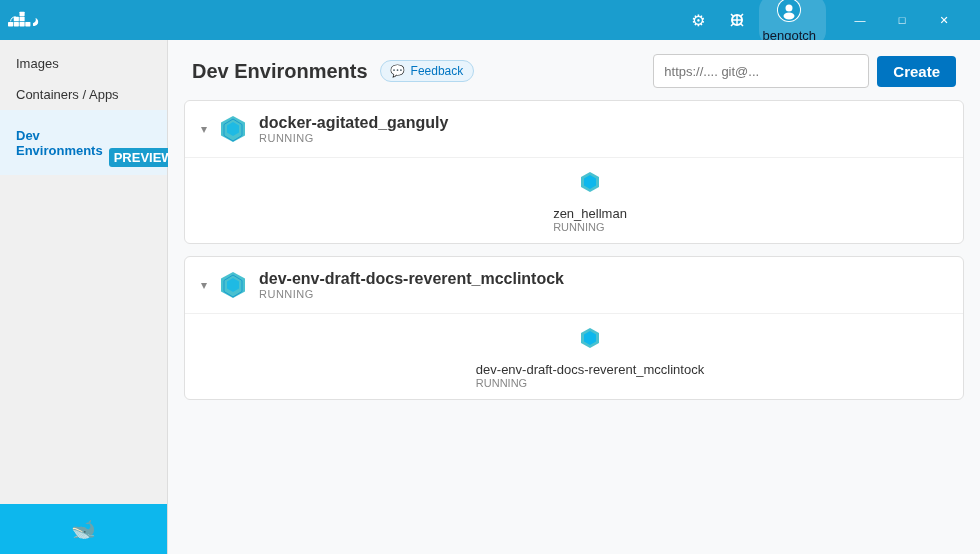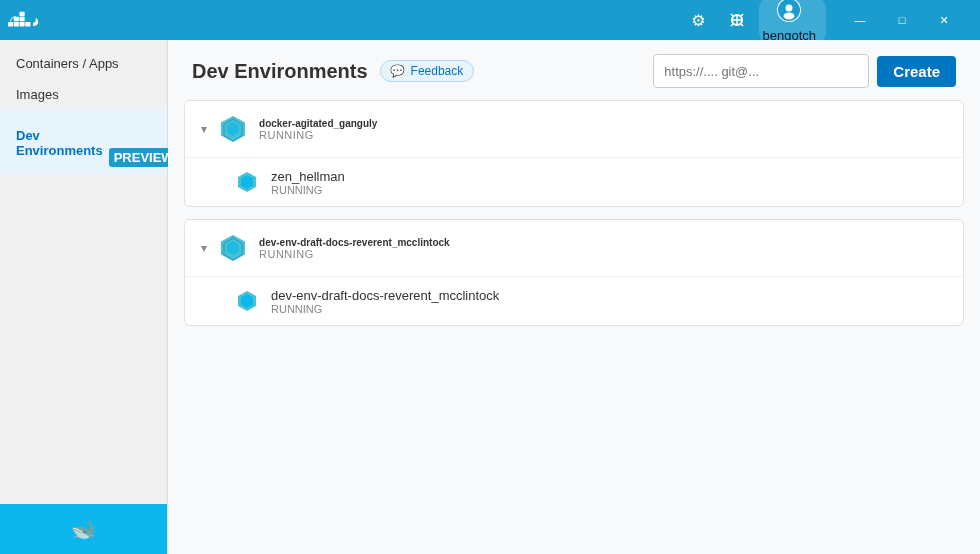--- a/index.html
+++ b/index.html
@@ -237,41 +237,41 @@
       cursor: pointer;
     }
     .env-icon {
       width: 32px;
       height: 32px;
       display: flex;
       align-items: center;
       justify-content: center;
     }
     .env-name {
-      font-size: 10px;
+      font-size: 16px;
       font-weight: 600;
       color: #333;
     }
     .env-status {
       font-size: 11px;
       color: #888;
       text-transform: uppercase;
       letter-spacing: 0.5px;
     }
     .env-children {
       padding: 0 16px;
     }
     .env-child {
       display: flex;
       align-items: center;
       gap: 10px;
       padding: 10px 0 10px 32px;
       border-top: 1px solid #f5f5f5;
     }
-    .env-child:first-child { border-top: none; }
+    .env-child:first-child { border-top: none; flex-direction: column; }
     .child-icon {
       width: 28px;
       height: 28px;
       display: flex;
       align-items: center;
       justify-content: center;
     }
     .child-name {
       font-size: 13px;
       color: #333;
@@ -328,24 +328,24 @@
       <div class="win-btn close">✕</div>
     </div>
   </div>
 </div>
 
 <div class="main-layout">
 
   <div class="sidebar">
     <nav class="sidebar-nav">
       <div class="sidebar-item">
+        <span>Images</span>
+      </div>
+      <div class="sidebar-item">
         <span>Containers / Apps</span>
-      </div>
-      <div class="sidebar-item">
-        <span>Images</span>
       </div>
       <div class="sidebar-item active">
         <span>Dev Environments</span>
         <span class="preview-badge">PREVIEW</span>
       </div>
     </nav>
     <div class="sidebar-footer">
       <span class="sidebar-footer-icon">🐋</span>
     </div>
   </div>

